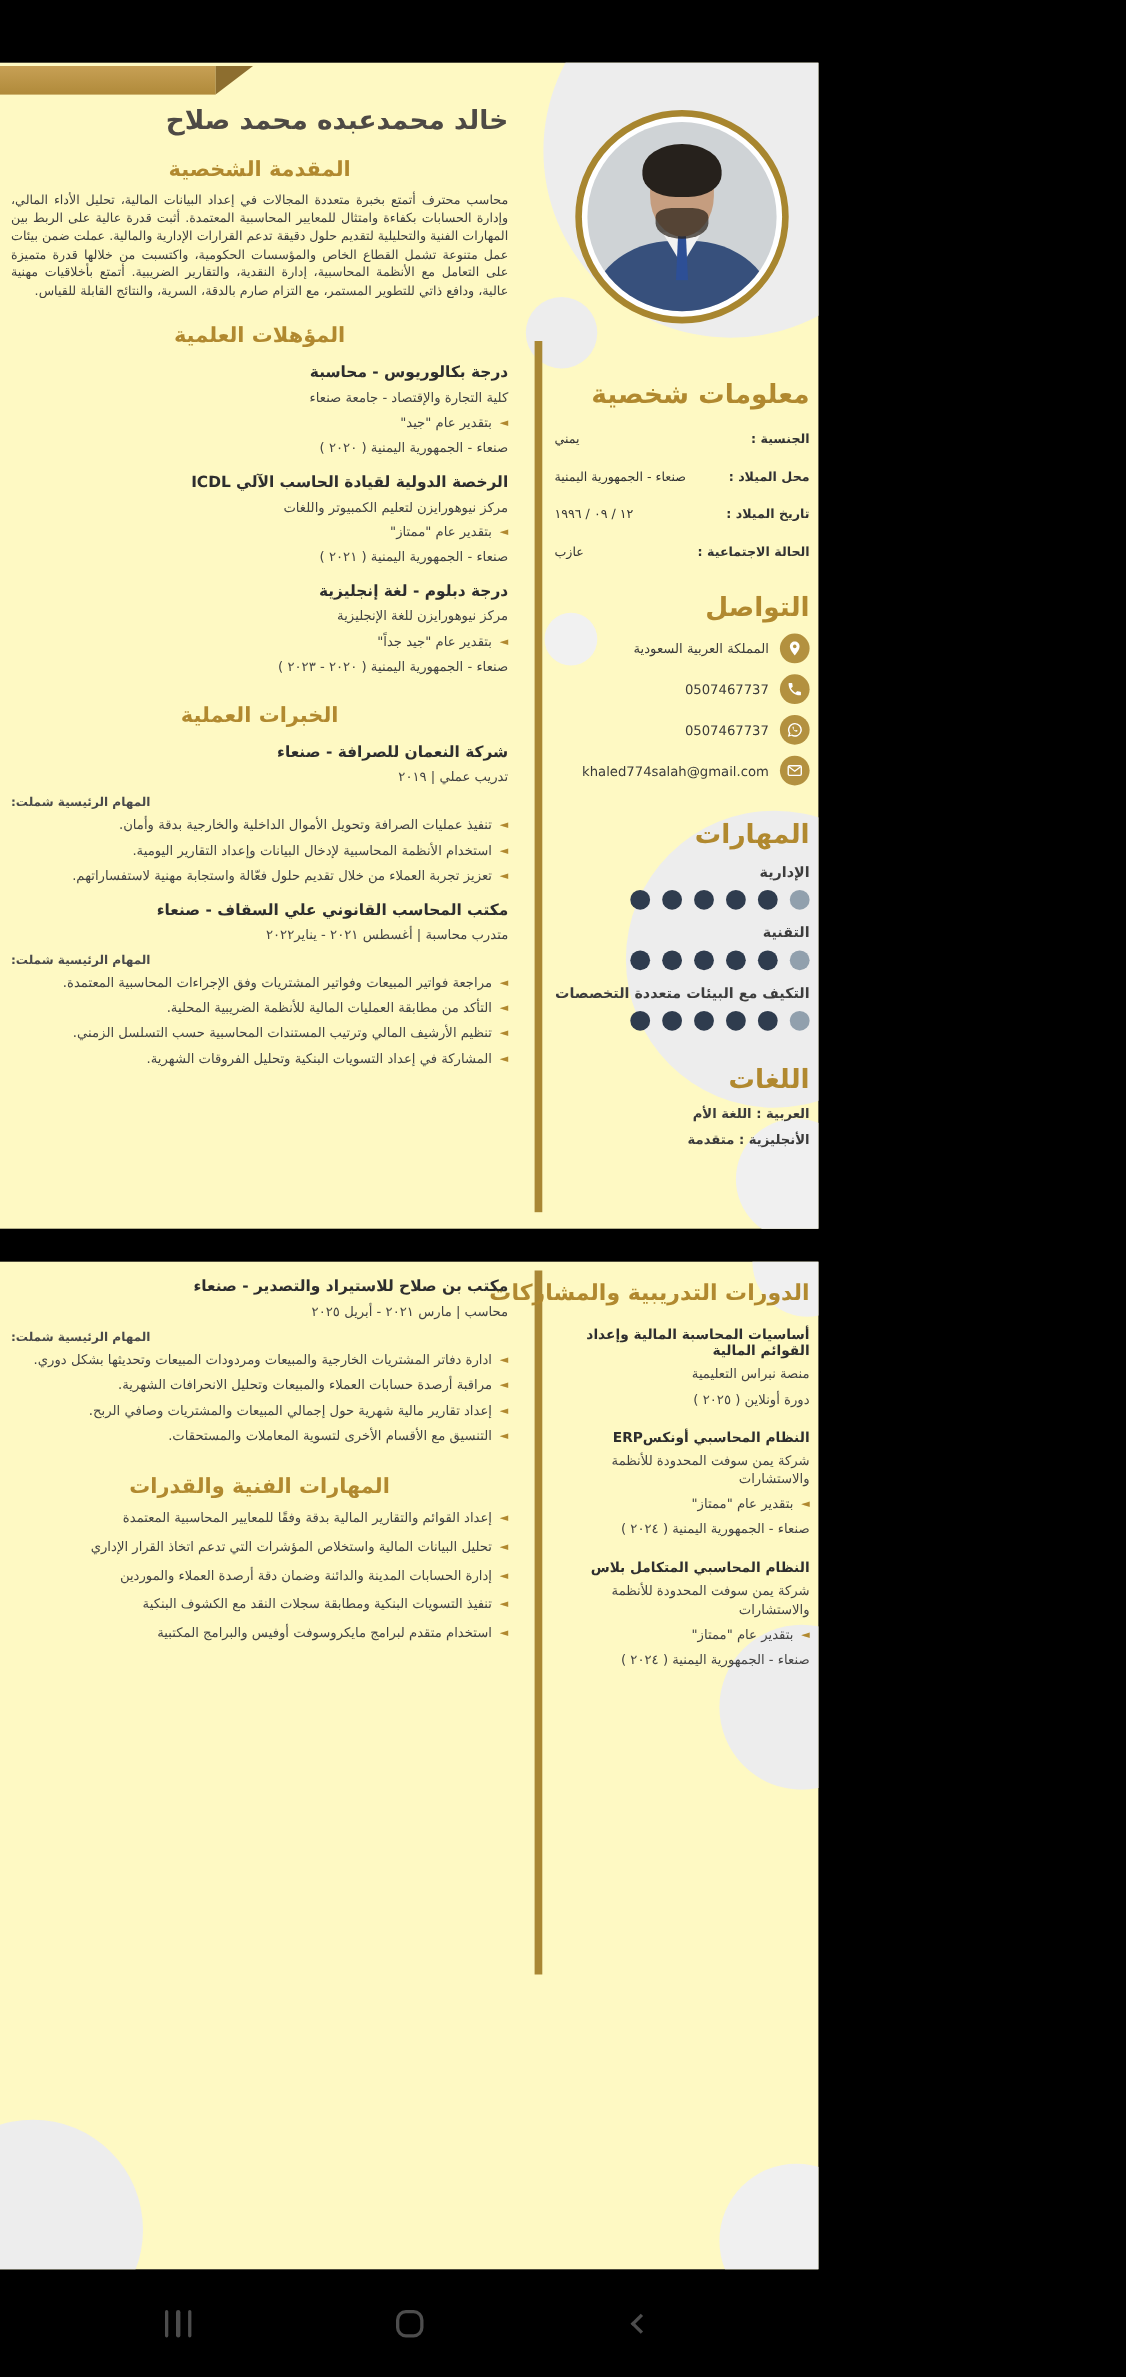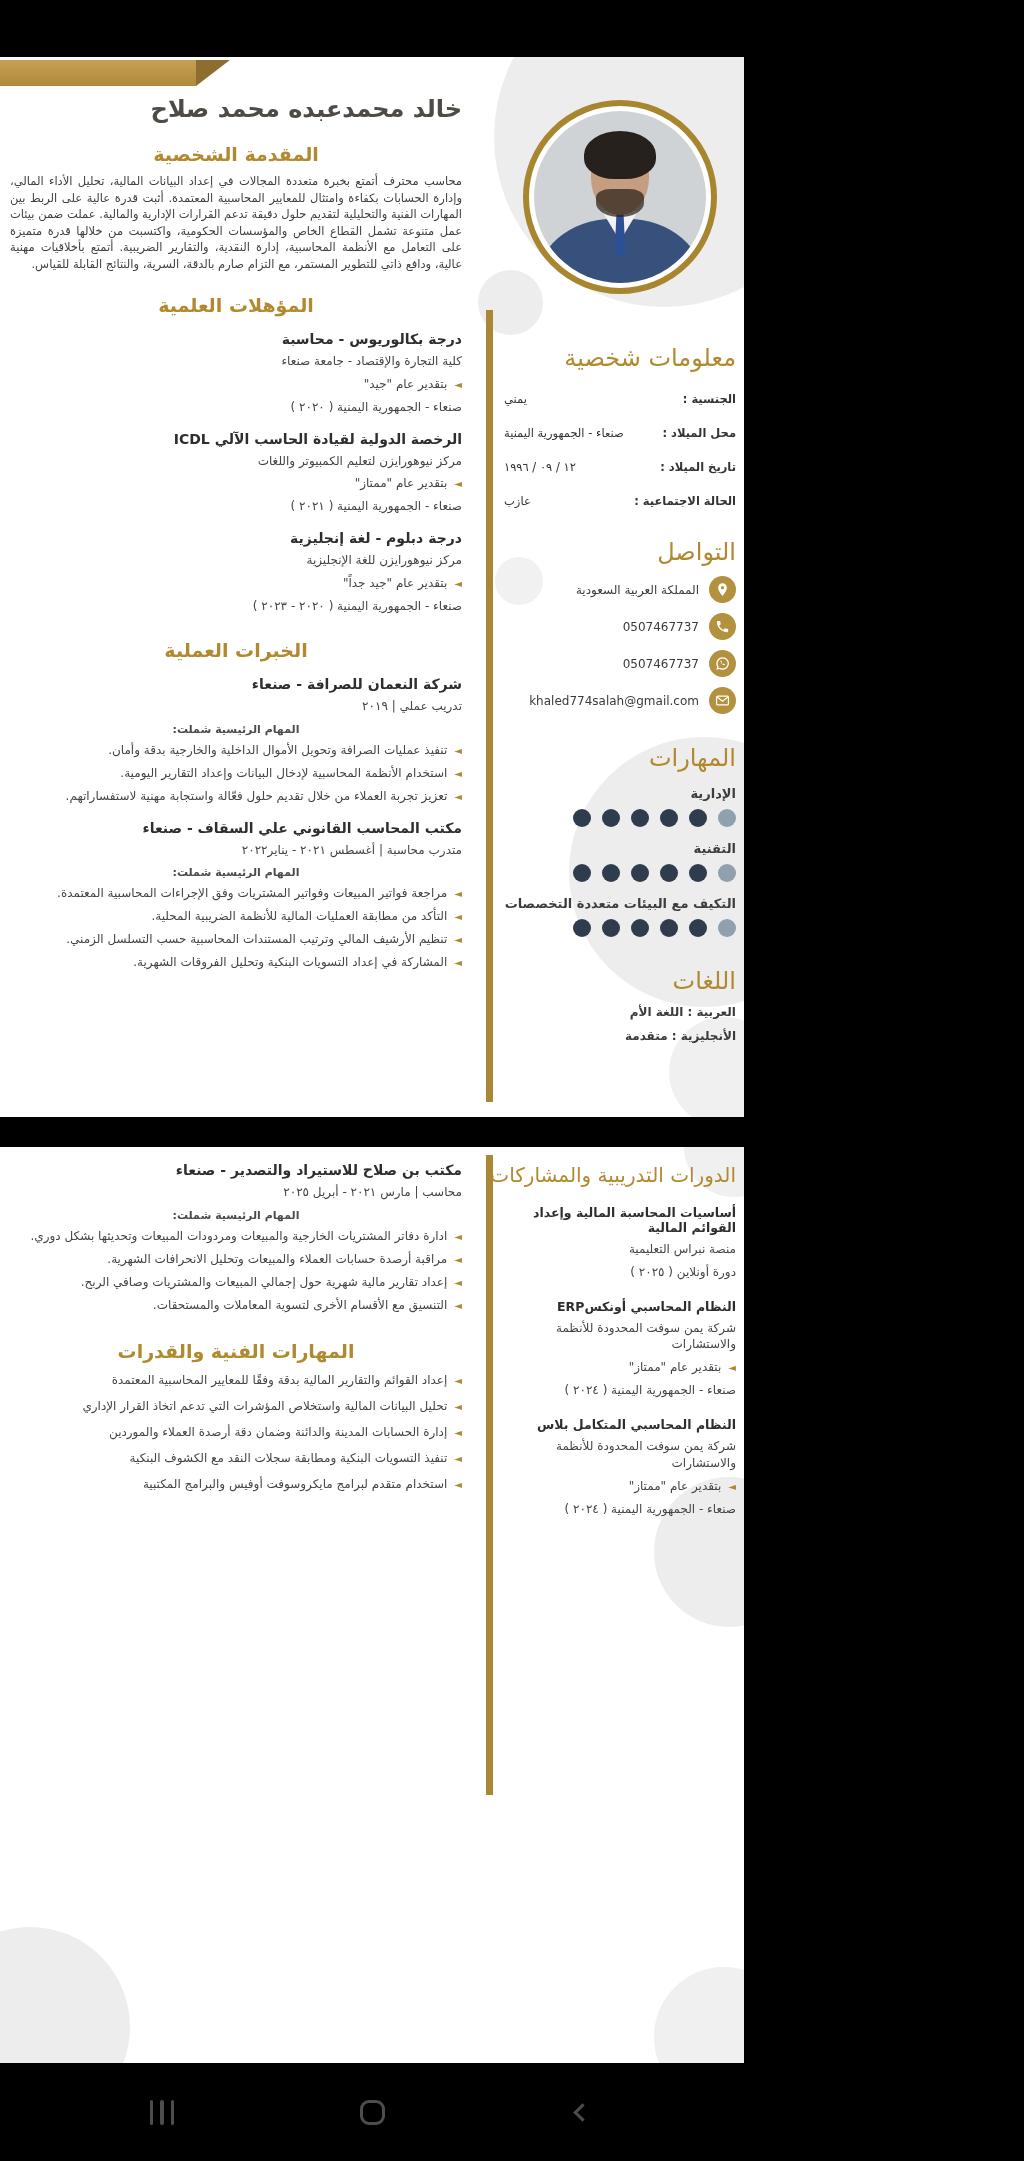--- a/index.html
+++ b/index.html
@@ -1,18 +1,18 @@
 <!DOCTYPE html>
 <html><head>
 <meta charset="utf-8">
 <style>
   * { margin:0; padding:0; box-sizing:border-box; }
   html,body { width:1024px; height:2161px; background:#000; font-family:"DejaVu Sans",sans-serif; }
   .stage { position:absolute; left:0; top:0; width:744px; height:2161px; }
-  .page { position:absolute; left:0; width:744px; background:#ffffff; overflow:hidden; }
+  .page { position:absolute; left:0; width:744px; background:#fef9c3; overflow:hidden; }
   .page1 { top:57px; height:1060px; }
   .page2 { top:1147px; height:916px; }
 
   .decor { position:absolute; border-radius:50%; background:#ededed; z-index:0; }
 
   .ribbon { position:absolute; left:0; top:3px; width:196px; height:26px;
             background:linear-gradient(180deg,#c7a055,#b08a3a); z-index:3; }
   .ribbon-tail { position:absolute; left:196px; top:3px; width:0; height:0;
             border-top:26px solid #8d6e2f; border-right:34px solid transparent; z-index:3; }
 
@@ -28,42 +28,42 @@
   .h-gold { color:#b1892f; font-weight:bold; font-size:19px; text-align:center; margin-top:20px; }
   .h-edu { margin-top:22px; }
   .h-exp { margin-top:24px; }
   .h-tech { margin-top:26px; }
 
   .intro-text { margin-top:8px; font-size:11.5px; line-height:16.5px; color:#3f3f3f;
                 text-align:justify; }
 
   .item-title { font-weight:bold; font-size:14px; color:#2e2e2e; text-align:right; margin-top:15px; }
   .line { font-size:12px; color:#444; text-align:right; margin-top:6px; line-height:1.4; }
-  .tasks-label { font-size:11px; font-weight:bold; color:#4a4a4a; text-align:center; margin-top:8px; }
+  .tasks-label { font-size:11px; font-weight:bold; color:#4a4a4a; text-align:left; margin-top:8px; }
   .bullet-line { display:flex; gap:7px; align-items:flex-start; }
   .bullet { color:#b1892f; font-size:10px; line-height:1.7; flex:none; }
 
   
   .photo-ring { width:194px; height:194px; border-radius:50%; border:6px solid #a8862f;
                 background:#fff; padding:5px; margin:43px auto 0 auto; }
   .photo { width:172px; height:172px; border-radius:50%; background:#cfd3d6; position:relative; overflow:hidden; }
   .ph-hair { position:absolute; top:20px; left:50%; transform:translateX(-50%); width:72px; height:48px;
              background:#26211c; border-radius:50% 50% 42% 42%; }
   .ph-face { position:absolute; top:30px; left:50%; transform:translateX(-50%); width:58px; height:74px;
              background:#c59d7f; border-radius:48% 48% 55% 55%; }
   .ph-beard { position:absolute; top:78px; left:50%; transform:translateX(-50%); width:48px; height:28px;
              background:rgba(42,33,25,.72); border-radius:30% 30% 50% 50%; }
   .ph-suit { position:absolute; bottom:-8px; left:50%; transform:translateX(-50%); width:168px; height:72px;
              background:#37507c; border-radius:45% 45% 0 0 / 90% 90% 0 0; }
   .ph-shirt { position:absolute; top:100px; left:50%; transform:translateX(-50%); width:36px; height:34px;
              background:#f2f2f2; clip-path:polygon(0 0,100% 0,50% 88%); }
   .ph-tie { position:absolute; top:102px; left:50%; transform:translateX(-50%); width:11px; height:42px;
              background:#2d4f96; clip-path:polygon(18% 0,82% 0,100% 100%,0 100%); }
 
-  .s-head { color:#b1892f; font-weight:normal; font-size:24px; text-align:right; margin-top:30px; }
+  .s-head { color:#b1892f; font-weight:bold; font-size:24px; text-align:right; margin-top:30px; }
   .s-head-first { margin-top:50px; }
   .s-head-courses { font-size:20px; margin-top:16px; white-space:nowrap; }
 
   .info-row { display:flex; justify-content:space-between; font-size:11.5px; color:#333;
               margin-top:20px; }
   .info-label { font-weight:600; }
 
   .contact-row { display:flex; align-items:center; gap:10px; margin-top:10px; }
   .cicon { width:27px; height:27px; border-radius:50%; background:#b3913f; flex:none;
            display:flex; align-items:center; justify-content:center; }

